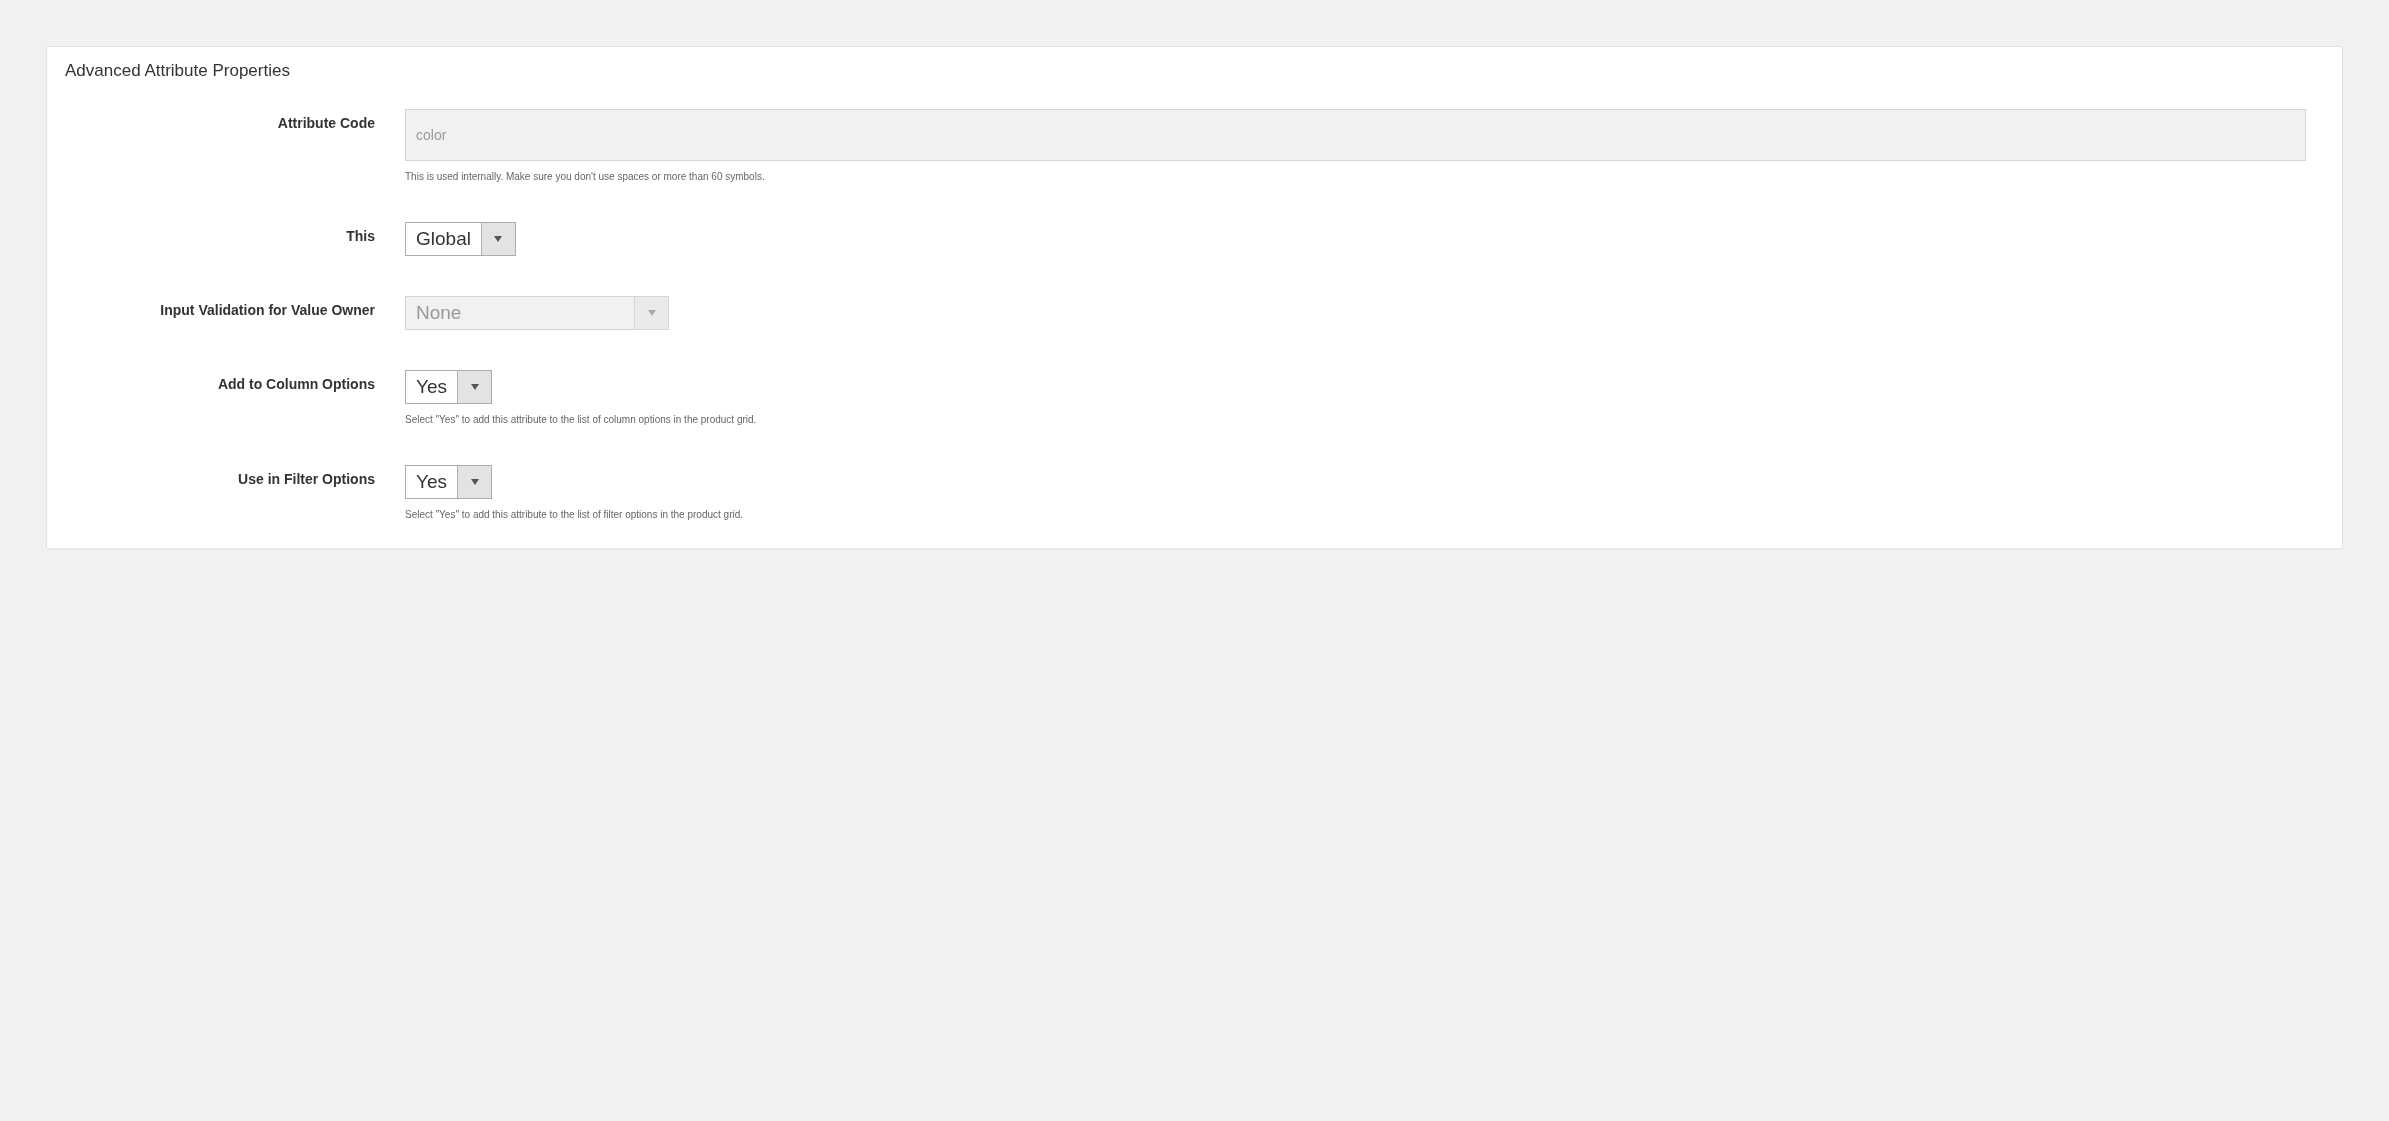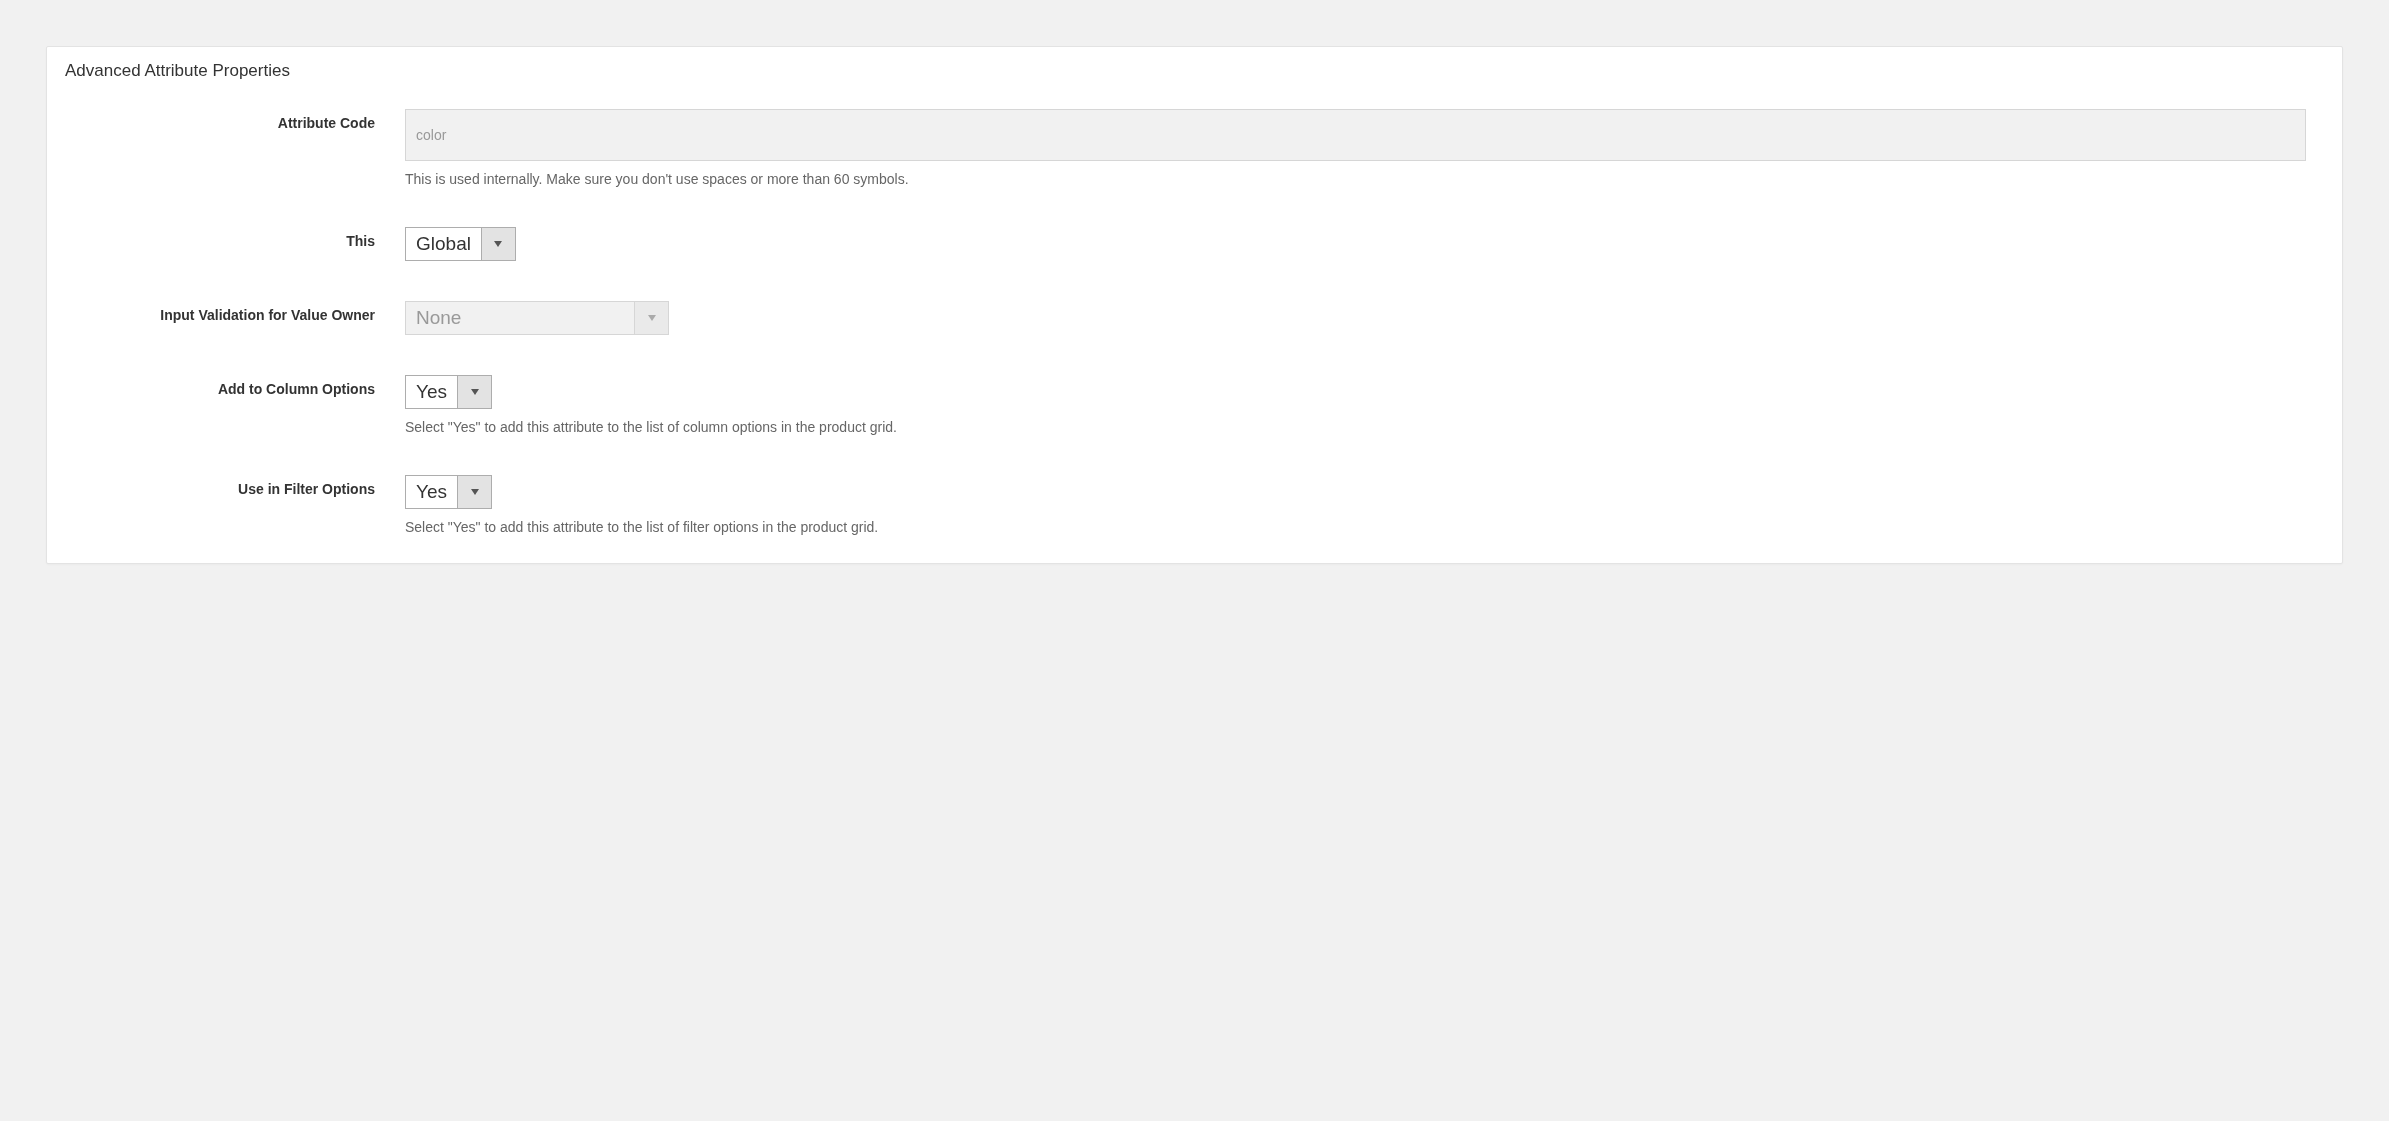--- a/index.html
+++ b/index.html
@@ -85,21 +85,21 @@
     cursor: pointer;
   }
   .ctrl-select-wrap.disabled .ctrl-select-toggle {
     background: #eaeaea;
     border-left-color: #d6d6d6;
     cursor: default;
   }
   .ctrl-select-toggle svg { width: 8px; height: 6px; }
   .note {
     margin-top: 10px;
-    font-size: 14px;
+    font-size: 10px;
     color: #666;
     font-weight: 400;
   }
   
   .w-global .ctrl-select-value { min-width: 74px; }
   .w-yn .ctrl-select-value { min-width: 32px; }
   .w-validation { width: 264px; }
   .w-validation .ctrl-select-value { flex: 1; }
 </style>
 </head>

